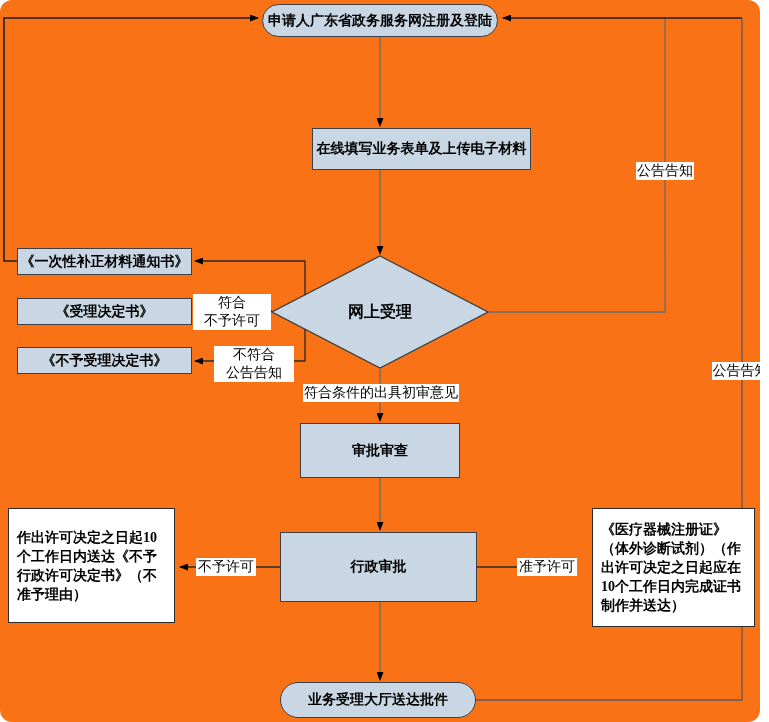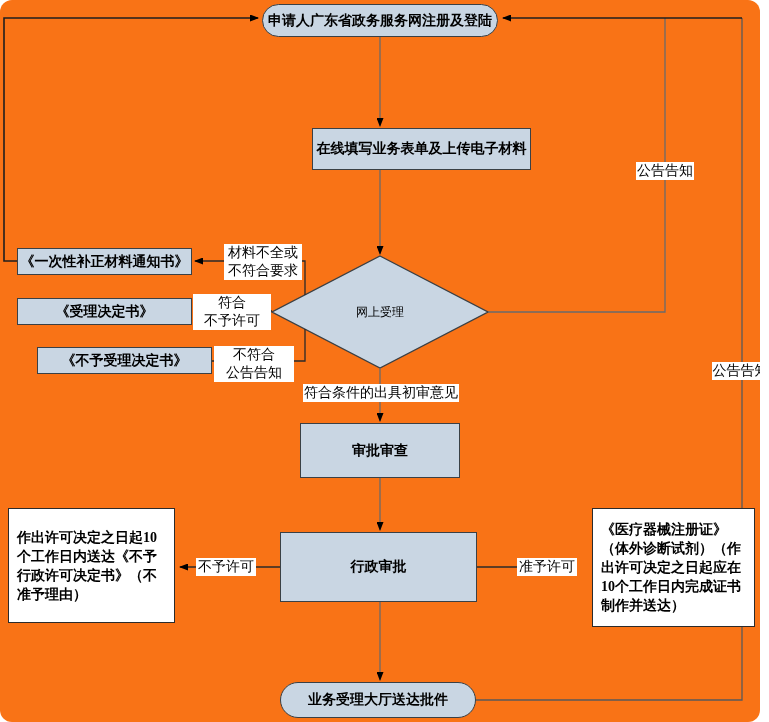--- a/index.html
+++ b/index.html
@@ -29,21 +29,21 @@
     border:1.4px solid #2b2b2b;
     font-weight:700;
     justify-content:flex-start;
     text-align:left;
     padding:6px 8px;
     line-height:19px;
   }
   .diamond-label{
     position:absolute;
     background:transparent;border:none;
-    font-size:12px;font-weight:400;
+    font-size:16px;font-weight:700;
     display:flex;align-items:center;justify-content:center;
   }
   .edge-label{
     position:absolute;
     font-size:14px;font-weight:400;
     text-align:center;
     line-height:18px;
     white-space:pre-line;
     background:#ffffff;
   }
@@ -86,34 +86,32 @@
   <div class="node pill" style="left:262px;top:4px;width:236px;height:33px;">申请人广东省政务服务网注册及登陆</div>
 
   <div class="node" style="left:268px;top:128px;width:219px;height:42px;margin-left:44px;">在线填写业务表单及上传电子材料</div>
 
   <div class="diamond-label" style="left:330px;top:302px;width:100px;height:20px;">网上受理</div>
 
   <div class="node" style="left:17px;top:248px;width:175px;height:27px;">《一次性补正材料通知书》</div>
 
   <div class="node" style="left:17px;top:298px;width:175px;height:27px;">《受理决定书》</div>
 
-  <div class="node" style="left:17px;top:347px;width:175px;height:27px;margin-left:20px;">《不予受理决定书》</div>
+  <div class="node" style="left:17px;top:347px;width:175px;height:27px;">《不予受理决定书》</div>
 
   <div class="node" style="left:300px;top:423px;width:160px;height:55px;">审批审查</div>
 
   <div class="node" style="left:280px;top:532px;width:197px;height:70px;">行政审批</div>
 
   <div class="node plain" style="left:8px;top:508px;width:167px;height:115px;align-items:center;">作出许可决定之日起10个工作日内送达《不予行政许可决定书》（不准予理由）</div>
 
   <div class="node plain" style="left:572px;top:508px;width:163px;height:119px;align-items:center;margin-left:20px;">《医疗器械注册证》（体外诊断试剂）（作出许可决定之日起应在10个工作日内完成证书制作并送达）</div>
 
   <div class="node pill" style="left:280px;top:682px;width:196px;height:36px;">业务受理大厅送达批件</div>
 
-  <div class="edge-label" style="left:224px;top:244px;width:78px;">材料不全或
-不符合要求</div>
 
   <div class="edge-label" style="left:193px;top:294px;width:78px;">符合
 不予许可</div>
 
   <div class="edge-label" style="left:214px;top:346px;width:80px;">不符合
 公告告知</div>
 
   <div class="edge-label" style="left:303px;top:384px;width:156px;">符合条件的出具初审意见</div>
 
   <div class="edge-label" style="left:196px;top:558px;width:60px;">不予许可</div>

